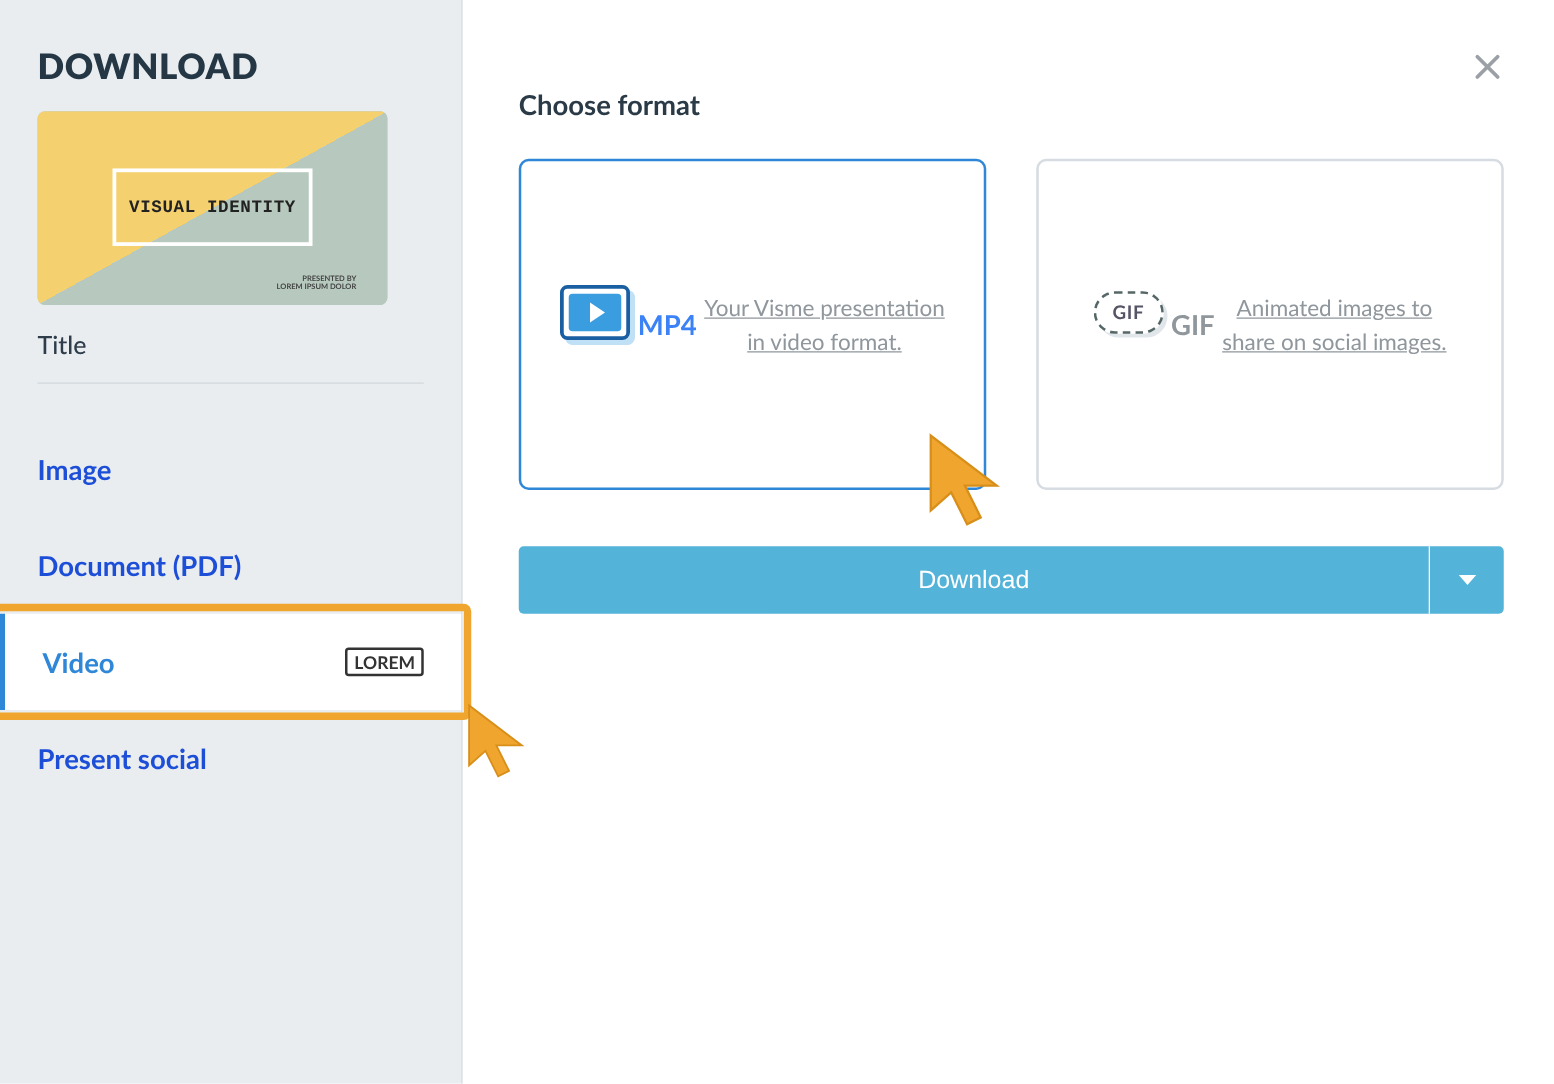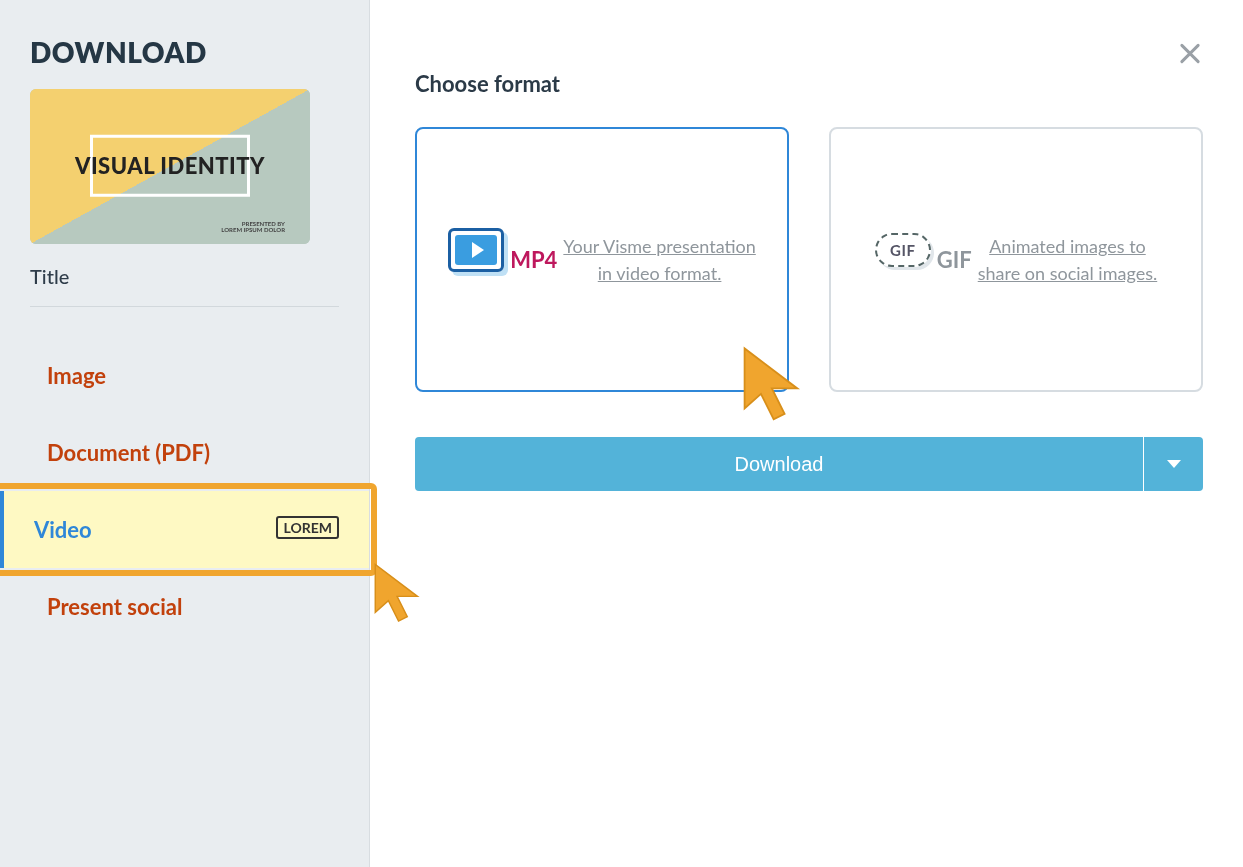--- a/index.html
+++ b/index.html
@@ -25,37 +25,37 @@
   .thumb .tri {
     position: absolute; inset: 0;
     background: linear-gradient(to bottom right, #f4d06f 0 50%, #b7c9bf 50% 100%);
   }
   .thumb .frame {
     position: absolute; left: 50%; top: 50%; transform: translate(-50%,-52%);
     width: 160px; height: 62px; border: 3px solid #fff;
   }
   .thumb .title {
     position: absolute; left:0; right:0; top: 50%; transform: translateY(-55%);
-    text-align:center; font-weight:900; font-size:22px; color:#222; letter-spacing:.5px;
+    text-align:center; font-weight:900; font-size:14px; color:#222; letter-spacing:.5px;font-family:Liberation Mono, monospace;
   }
   .thumb .sub {
     position:absolute; right:25px; bottom:10px; font-size:6px; text-align:right;
     color:#444; font-weight:700; line-height:1.1;
   }
   .sb-label { font-size: 20px; color:#2f3d4a; font-weight:500; margin-bottom: 18px; }
   .hr { border: none; border-top: 1px solid #d2d8dc; margin: 0 0 30px 0; }
   .sb-item {
-    font-size: 22px; color:#c2410c; font-weight:700;
-    padding: 25px 0; cursor: pointer; margin-left: 17px;
+    font-size: 22px; color:#1d4ed8; font-weight:700;
+    padding: 25px 0; cursor: pointer;
   }
   .sb-item.active {
-    background:#fef9c3;
+    background:#ffffff;
     color:#2f87d8;
     margin: 0 -30px; padding: 25px 30px;
-    display:flex; align-items:flex-start; justify-content:space-between;
+    display:flex; align-items:center; justify-content:space-between;
     position: relative;
     border-left: 4px solid #2f87d8;
   }
   .active-outline {
     position:absolute; inset:-8px -8px -8px -26px;
     border:6px solid #f0a52e; border-radius:6px;
     pointer-events:none;
   }
   .beta-badge {
     font-size:14px; font-weight:700; color:#333;
@@ -81,21 +81,21 @@
   .cards { display:flex; gap: 40px; margin-bottom: 45px; }
   .card {
     flex:1; height: 265px;
     border:2px solid #d6dce1; border-radius:8px;
     display:flex; flex-direction:row; align-items:center; justify-content:center;
     gap: 6px; cursor:pointer; background:#fff;
   }
   .card.selected { border-color:#2f87d8; }
   .card-icon { width:56px; height:44px; margin-bottom: 20px; display:flex; align-items:center; justify-content:center; }
   .card-title { font-size:22px; font-weight:700; color:#8f969c; }
-  .card.selected .card-title { color:#be185d; }
+  .card.selected .card-title { color:#3b82f6; }
   .card-desc { font-size:18px; color:#8f969c; text-align:center; line-height:1.45;text-decoration:underline; }
   
   .mp4-outer {
     width:56px; height:44px; border:3px solid #1b5fa3; border-radius:6px;
     position:relative; box-shadow: 4px 4px 0 #bfe0f5;
   }
   .mp4-inner {
     position:absolute; inset:4px;
     background:#3a9de0; border-radius:3px;
     display:flex; align-items:center; justify-content:center;

